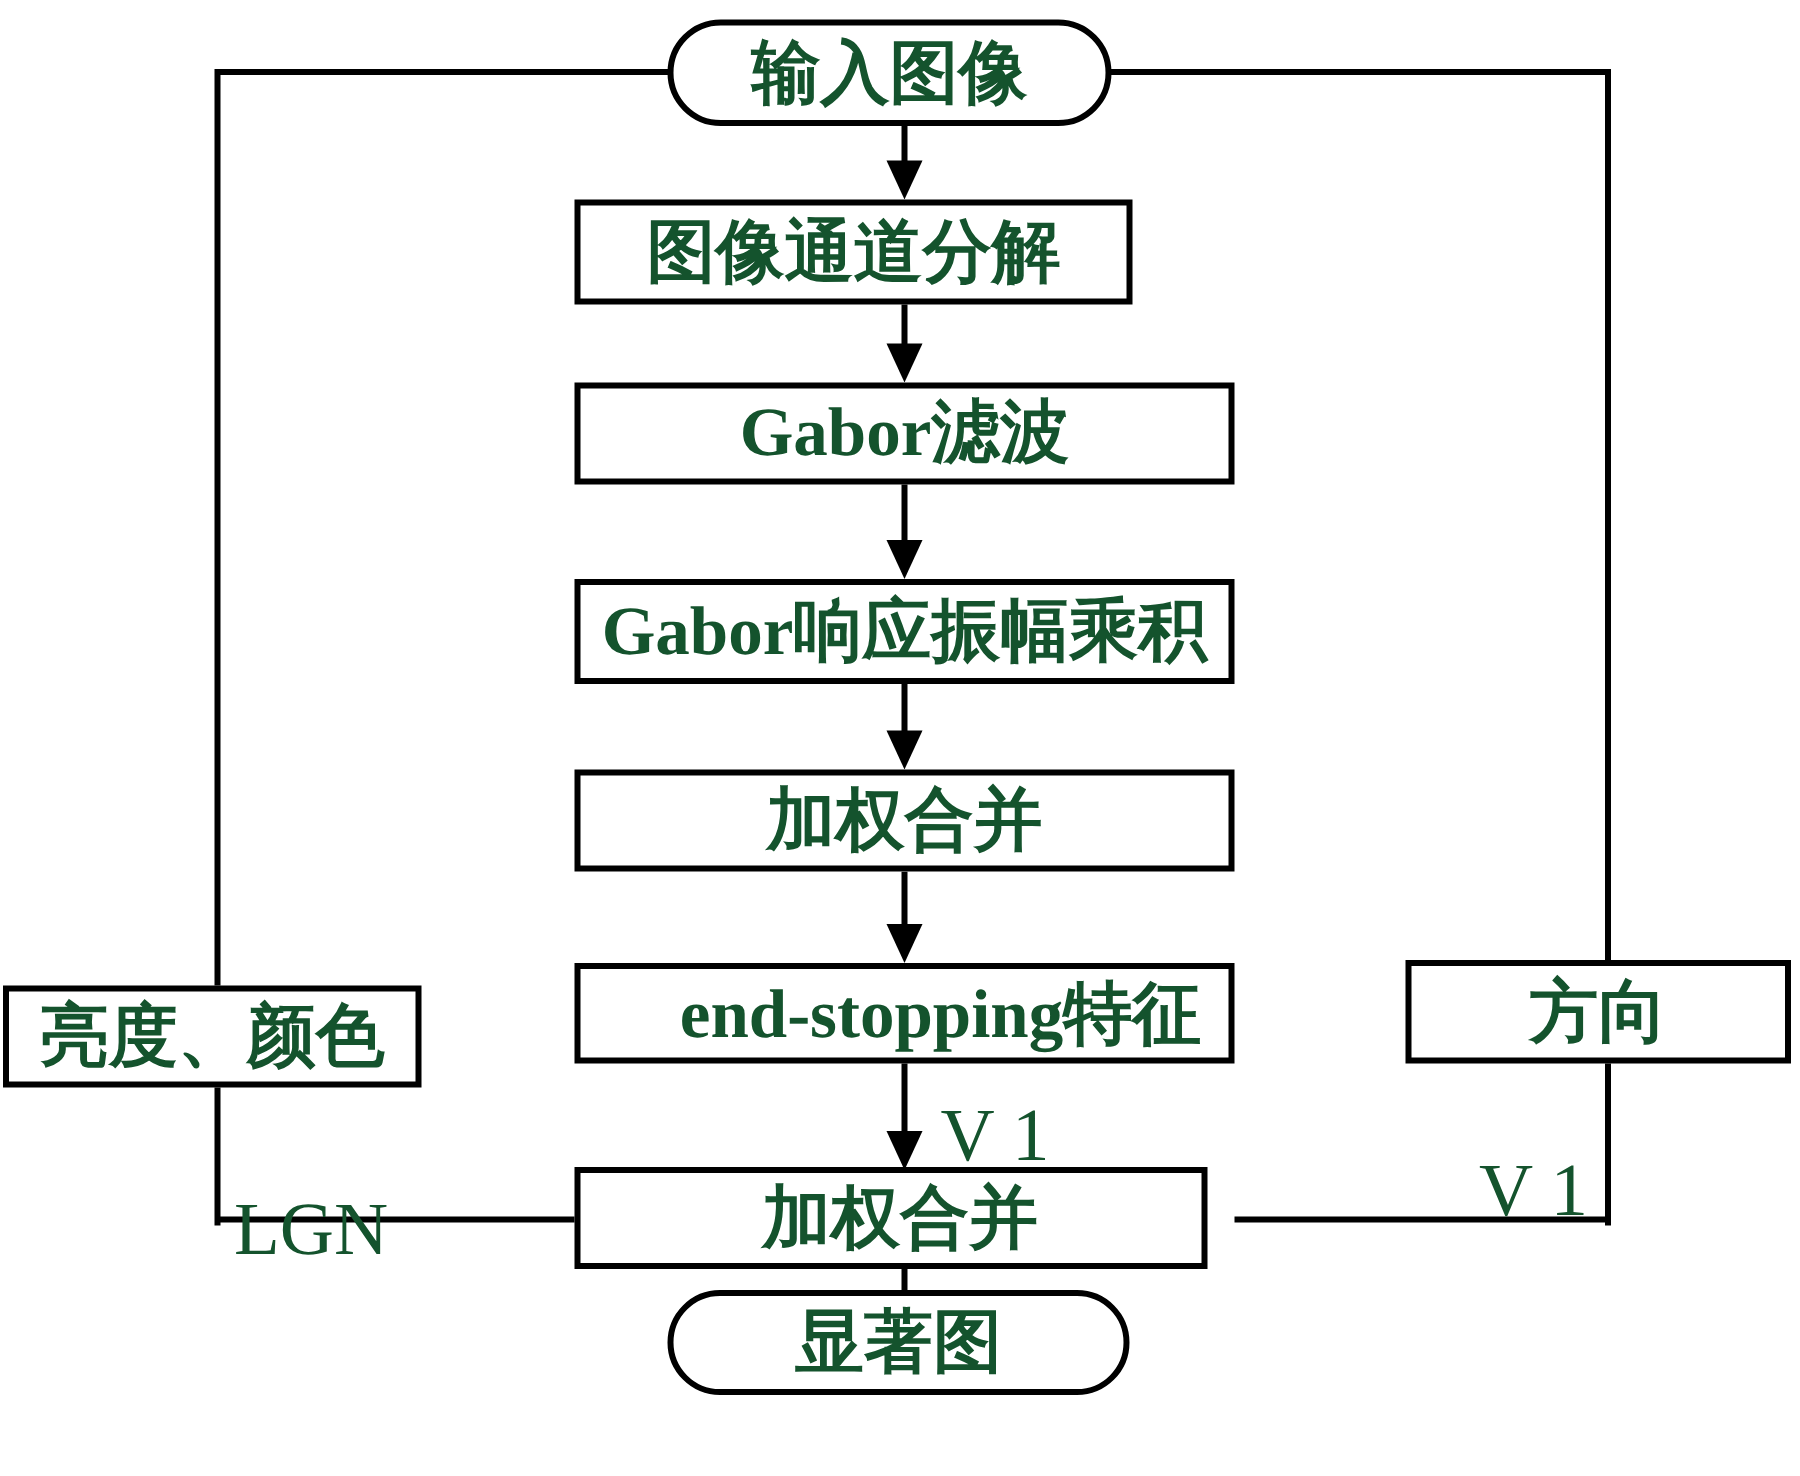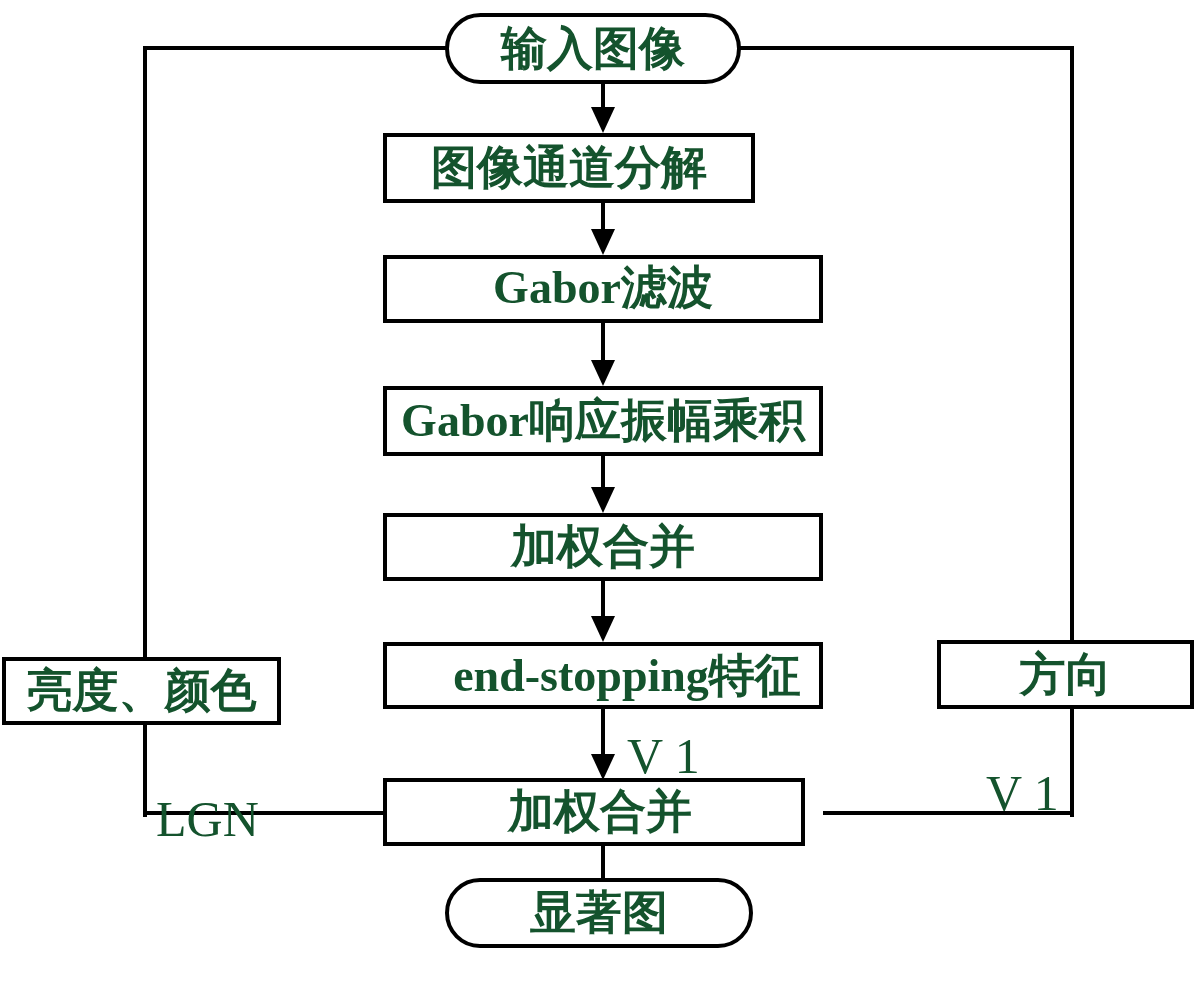--- a/index.html
+++ b/index.html
@@ -120,21 +120,21 @@
   </div>
 
   <div class="node" style="left:383px; top:642px; width:440px; height:67px;padding-left:48px;">
     <span>end-stopping特征</span>
   </div>
 
   <div class="node" style="left:383px; top:778px; width:422px; height:68px;padding-left:12px;">
     <span>加权合并</span>
   </div>
 
-  <div class="node oval" style="left:445px; top:878px; width:308px; height:70px;text-align:center;">
+  <div class="node oval" style="left:445px; top:860px; width:308px; height:70px;text-align:center;">
     <span>显著图</span>
   </div>
 
   <div class="node" style="left:2px; top:641px; width:279px; height:68px;margin-top:16px;">
     <span>亮度、颜色</span>
   </div>
 
   <div class="node" style="left:937px; top:640px; width:257px; height:69px;">
     <span>方向</span>
   </div>

